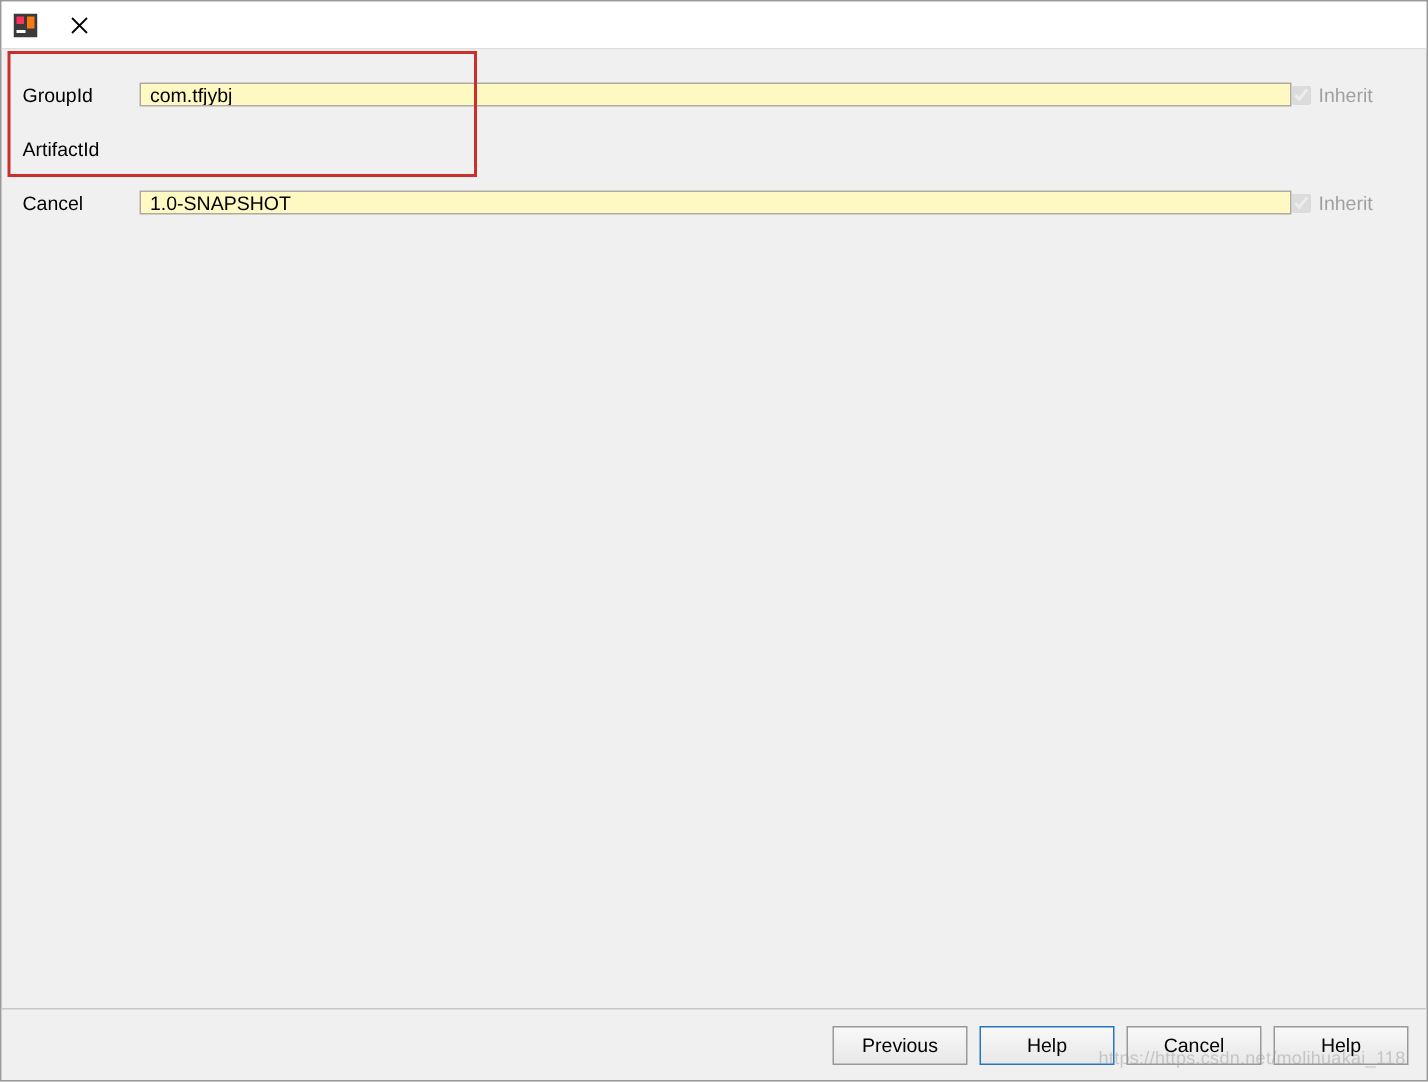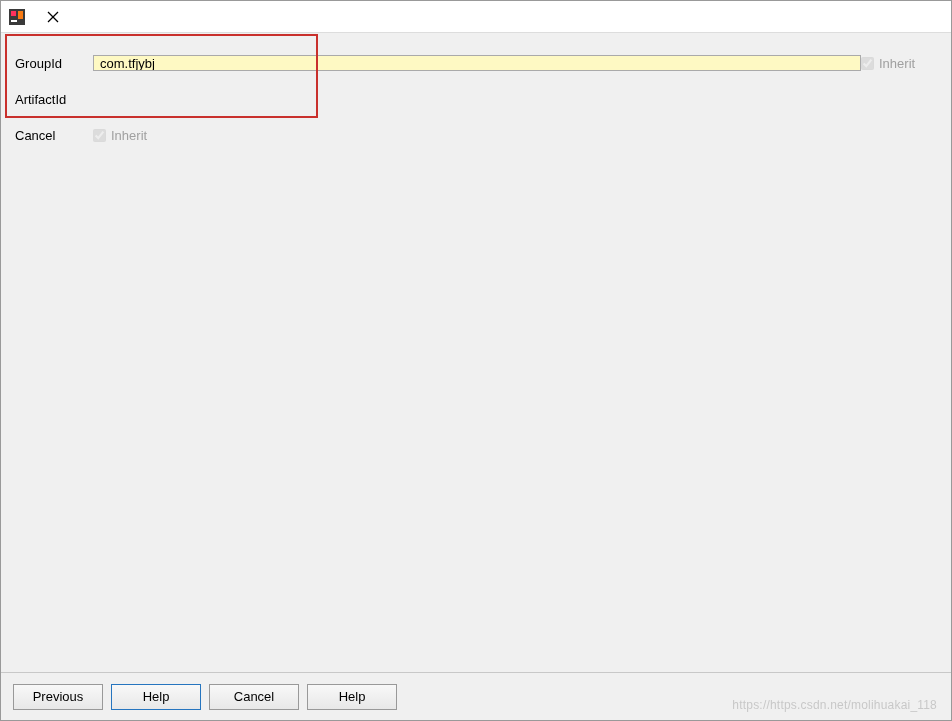--- a/index.html
+++ b/index.html
@@ -101,20 +101,21 @@
     }
     .footer {
       position: absolute;
       bottom: 0;
       left: 0;
       right: 0;
       height: 48px;
       border-top: 1px solid #c8c8c8;
       display: flex;
       align-items: center;
+      justify-content: flex-end;
       padding: 0 12px;
       gap: 8px;
       background: #f0f0f0;
     }
     .btn {
       min-width: 90px;
       height: 26px;
       border: 1px solid #999;
       background: linear-gradient(#f8f8f8, #e8e8e8);
       font-size: 13px;
@@ -167,20 +168,21 @@
     </div>
   </div>
 
   <div class="form-row">
     <div class="form-label">ArtifactId</div>
     <div class="inherit-box"></div>
   </div>
 
   <div class="form-row">
     <div class="form-label">Cancel</div>
+    <input type="text" class="form-input" value="1.0-SNAPSHOT" style="">
     <div class="inherit-box">
       <input type="checkbox" checked="" disabled="" style="">
       <span class="inherit-label">Inherit</span>
     </div>
   </div>
 </div>
 
 <div class="footer">
   <button class="btn">Previous</button>
   <button class="btn primary">Help</button>

